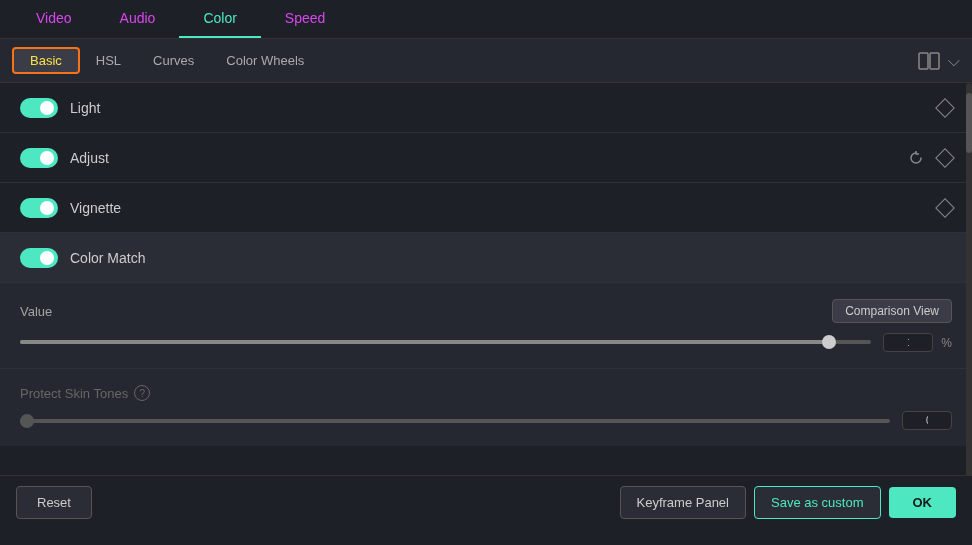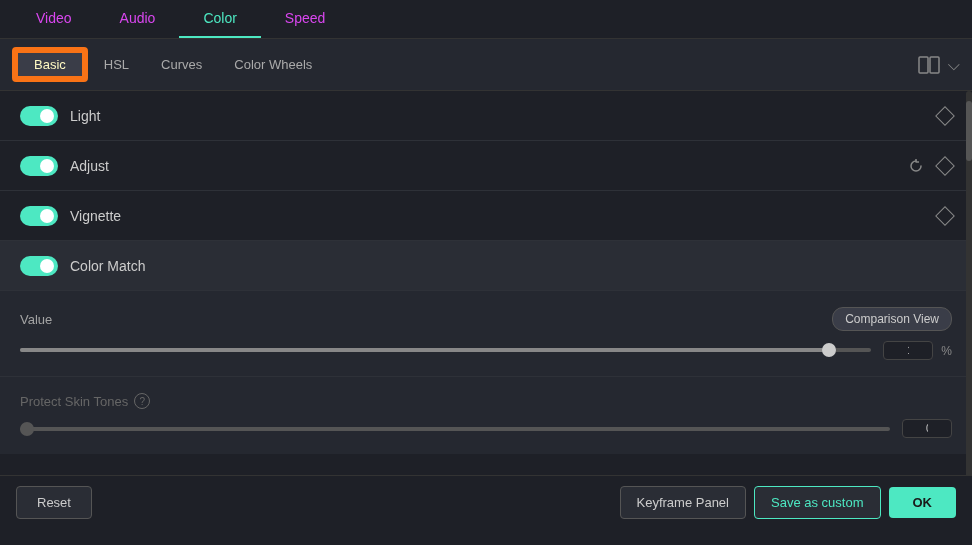--- a/index.html
+++ b/index.html
@@ -41,22 +41,22 @@
     }
     .sub-tab {
       padding: 4px 16px;
       font-size: 13px;
       color: #aaa;
       cursor: pointer;
       border-radius: 4px;
     }
     .sub-tab.active {
       background: #3a3d48;
-      color: #fef9c3;
-      border: 6px solid #f97316;
+      color: #fde047;
+      border: 2px solid #f97316;
     }
     .sub-tabs-right {
       margin-left: auto;
       display: flex;
       align-items: center;
       gap: 8px;
     }
     .comparison-icon {
       display: flex;
       align-items: center;
@@ -141,21 +141,21 @@
     }
     .slider-label {
       font-size: 13px;
       color: #a3a3a3;
     }
     .comparison-btn {
       background: #3a3d48;
       border: 1px solid #555;
       color: #ccc;
       padding: 4px 12px;
-      border-radius: 11px;
+      border-radius: 4px;
       font-size: 12px;
       cursor: pointer;
     }
     .slider-row {
       display: flex;
       align-items: center;
       gap: 12px;
     }
     .slider-track-container {
       flex: 1;

